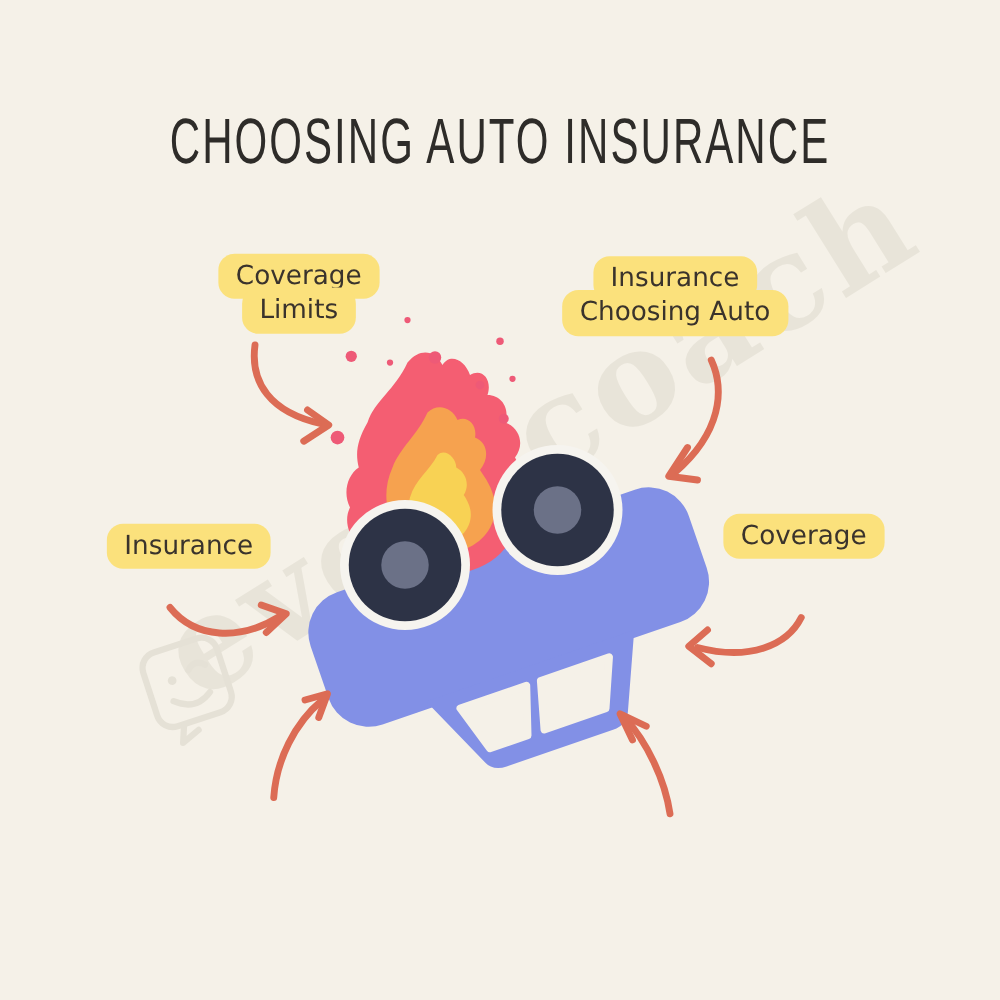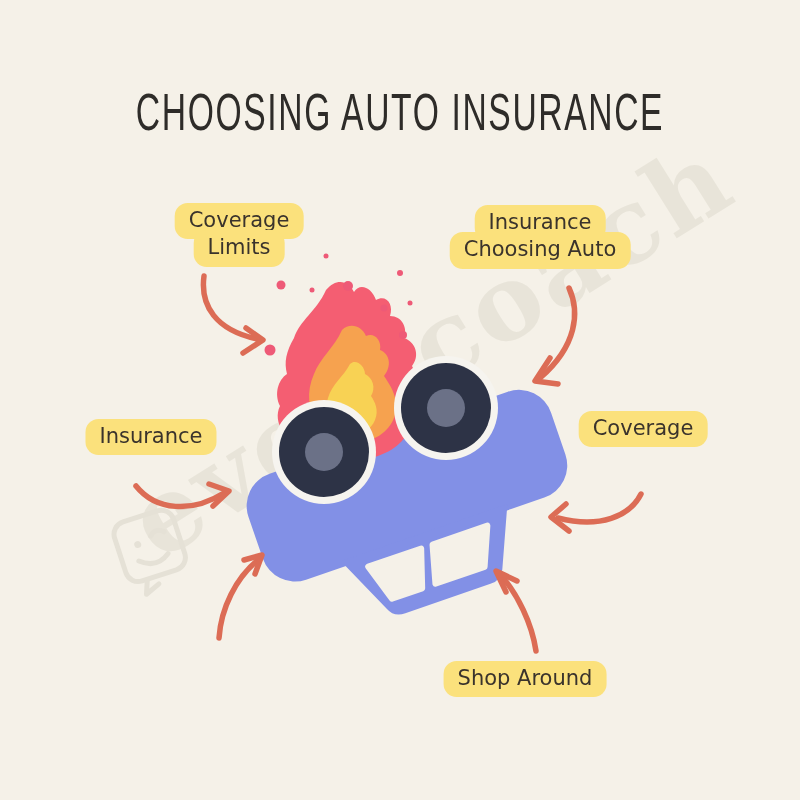--- a/index.html
+++ b/index.html
@@ -136,17 +136,14 @@
 
   <div class="label" style="left:151px;top:419px;">
     <span>Insurance</span>
   </div>
 
   <div class="label" style="left:643px;top:411px;">
     <span>Coverage</span>
   </div>
 
 
-  <div class="label" style="left:525px;top:661px;">
-    <span>Shop Around</span>
-  </div>
 
 </div>
 
 </body></html>

